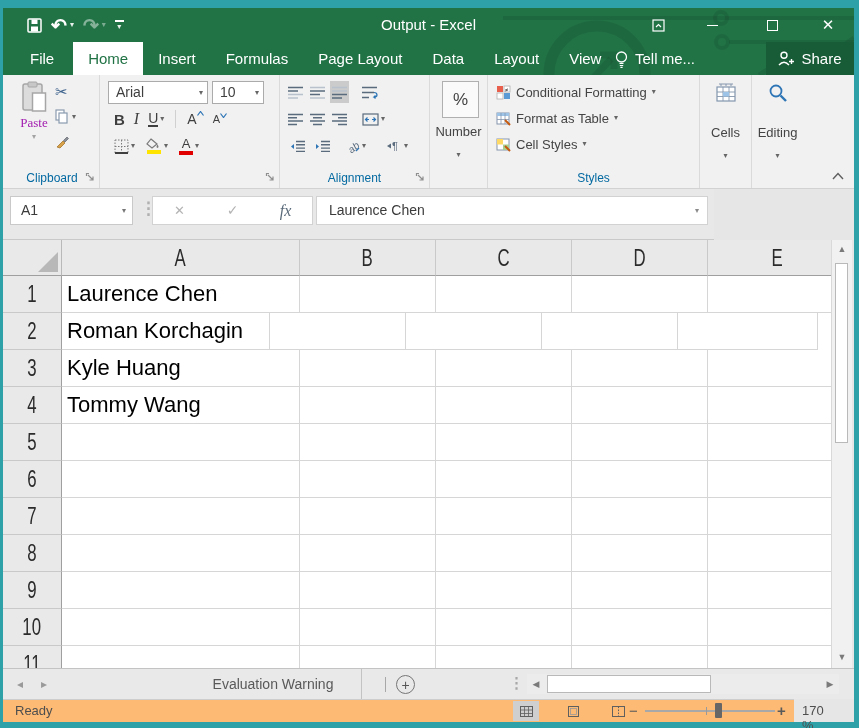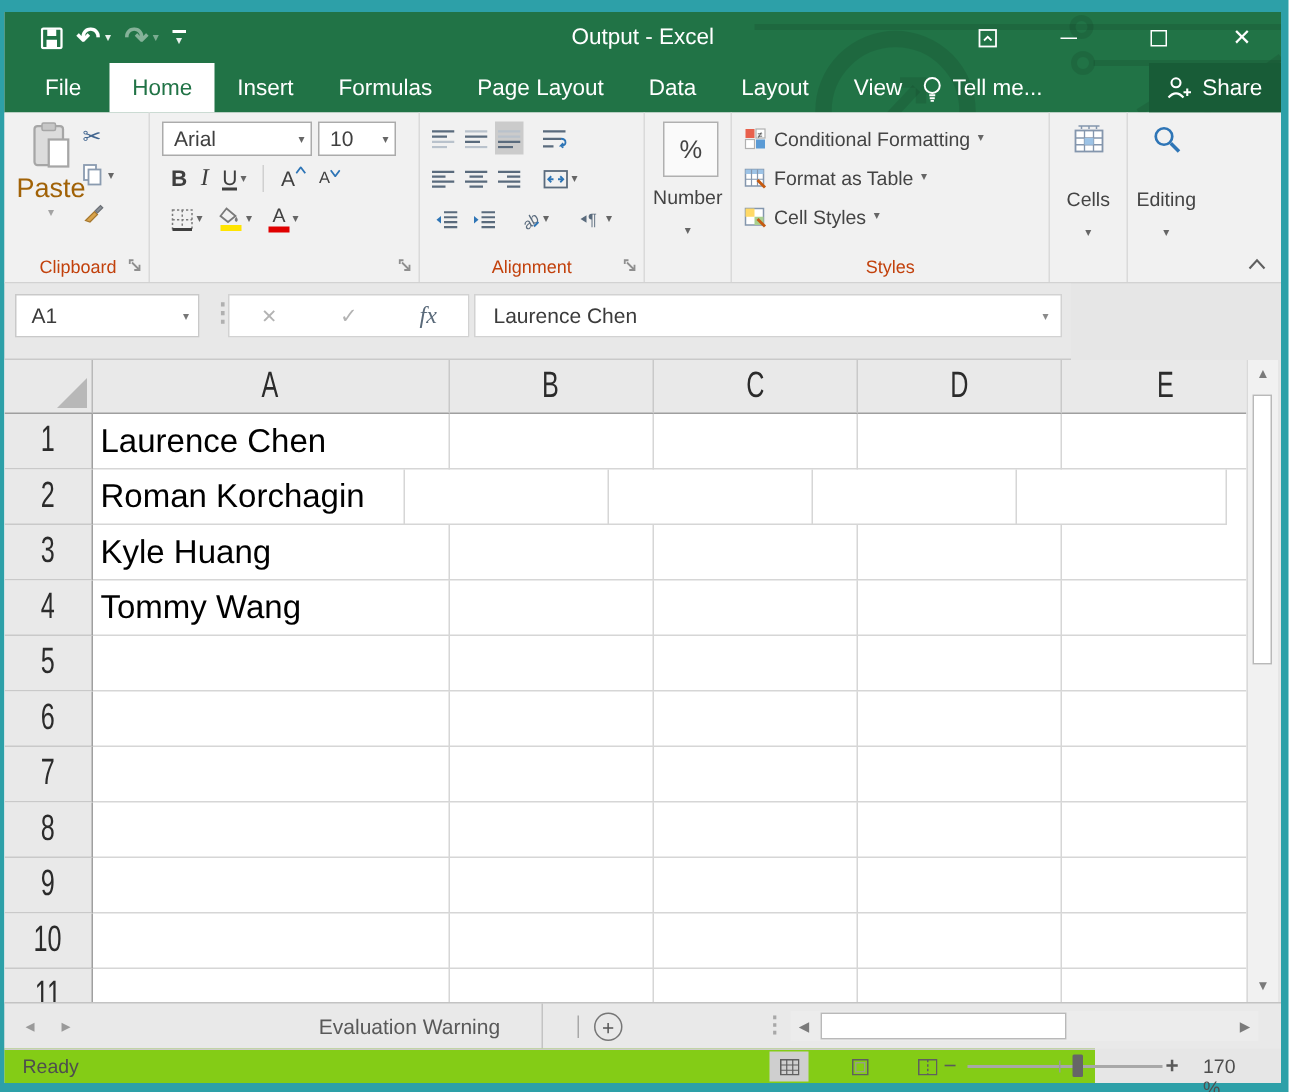--- a/index.html
+++ b/index.html
@@ -40,24 +40,24 @@
   .ribbon{position:absolute;left:3px;top:75px;width:851px;height:114px;background:#f1f1f1;
           border-bottom:1px solid #d2d2d2;box-sizing:border-box;}
   .rgroup{position:absolute;top:0;height:113px;border-right:1px solid #dadada;box-sizing:border-box;}
   .g-clip{left:2px;width:95px;}
   .g-font{left:97px;width:180px;}
   .g-align{left:277px;width:150px;}
   .g-num{left:427px;width:58px;}
   .g-styles{left:485px;width:212px;}
   .g-cells{left:697px;width:52px;}
   .g-edit{left:749px;width:51px;border-right:none;}
-  .glabel{position:absolute;bottom:3px;left:0;right:0;text-align:center;font-size:12px;color:#c2410c;}
+  .glabel{position:absolute;bottom:3px;left:0;right:0;text-align:center;font-size:12px;color:#0369a1;}
   .launcher{position:absolute;right:4px;bottom:6px;}
   .paste-btn{position:absolute;left:8px;top:6px;width:42px;display:flex;flex-direction:column;align-items:center;}
-  .paste-lbl{font-size:18px;color:#a16207;margin-top:3px;}
+  .paste-lbl{font-size:13px;color:#a21caf;margin-top:3px;font-family:Liberation Serif, serif;}
   .clipmini{position:absolute;left:50px;top:8px;display:flex;flex-direction:column;gap:8px;}
   .minirow{display:flex;align-items:center;gap:4px;height:17px;}
   .scissors{font-size:15px;color:#41658f;line-height:1;}
   .combo{position:absolute;top:6px;height:23px;background:#fff;border:1px solid #ababab;box-sizing:border-box;
          font-size:14px;color:#3f3f3f;line-height:21px;padding-left:7px;}
   .combo .dd{position:absolute;right:4px;top:7px;}
   .combo-font{left:8px;width:100px;}
   .combo-size{left:112px;width:52px;}
   .rrow{position:absolute;display:flex;align-items:center;}
   .ibtn{display:flex;align-items:center;justify-content:center;gap:2px;padding:0 2px;height:22px;}
@@ -129,21 +129,21 @@
   .tabsep{position:absolute;left:382px;top:8px;width:1px;height:15px;background:#a8a8a8;}
   .addsheet{position:absolute;left:393px;top:6px;width:19px;height:19px;border:1px solid #767676;border-radius:50%;
             color:#565656;display:flex;align-items:center;justify-content:center;font-size:14px;line-height:1;box-sizing:border-box;}
   .sdots{position:absolute;left:506px;top:5px;color:#a8a8a8;font-size:15px;font-weight:bold;}
   .hscroll{position:absolute;left:524px;top:5px;width:312px;height:20px;background:#ececec;}
   .hs-arrow{position:absolute;top:0;height:20px;width:18px;display:flex;align-items:center;justify-content:center;
             font-size:9px;color:#7a7a7a;}
   .hthumb{position:absolute;left:20px;top:1px;width:164px;height:18px;background:#fff;border:1px solid #b9b9b9;box-sizing:border-box;}
 
   
-  .statusbar{position:absolute;left:3px;top:699px;width:727px;height:23px;background:#84cc16;
+  .statusbar{position:absolute;left:3px;top:699px;width:791px;height:23px;background:#fdba74;
              border-top:1px solid #cdcdcd;box-sizing:border-box;}
   .status-txt{position:absolute;left:12px;top:3px;font-size:13px;color:#4e4e4e;}
   .viewbtn{position:absolute;top:1px;width:26px;height:20px;display:flex;align-items:center;justify-content:center;}
   .viewbtn.active{background:#cfcfcf;}
   .vb1{left:510px;}.vb2{left:557px;}.vb3{left:602px;}
   .zoom-out{position:absolute;left:626px;top:2px;font-size:15px;color:#5a5a5a;}
   .ztrack{position:absolute;left:642px;top:10px;width:130px;height:2px;background:#a8a8a8;}
   .ztick{position:absolute;left:61px;top:-3px;width:1px;height:8px;background:#9a9a9a;}
   .zthumb{position:absolute;left:70px;top:-7px;width:7px;height:15px;background:#666;border-radius:1px;}
   .zoom-in{position:absolute;left:774px;top:2px;font-size:15px;color:#5a5a5a;font-weight:bold;}

